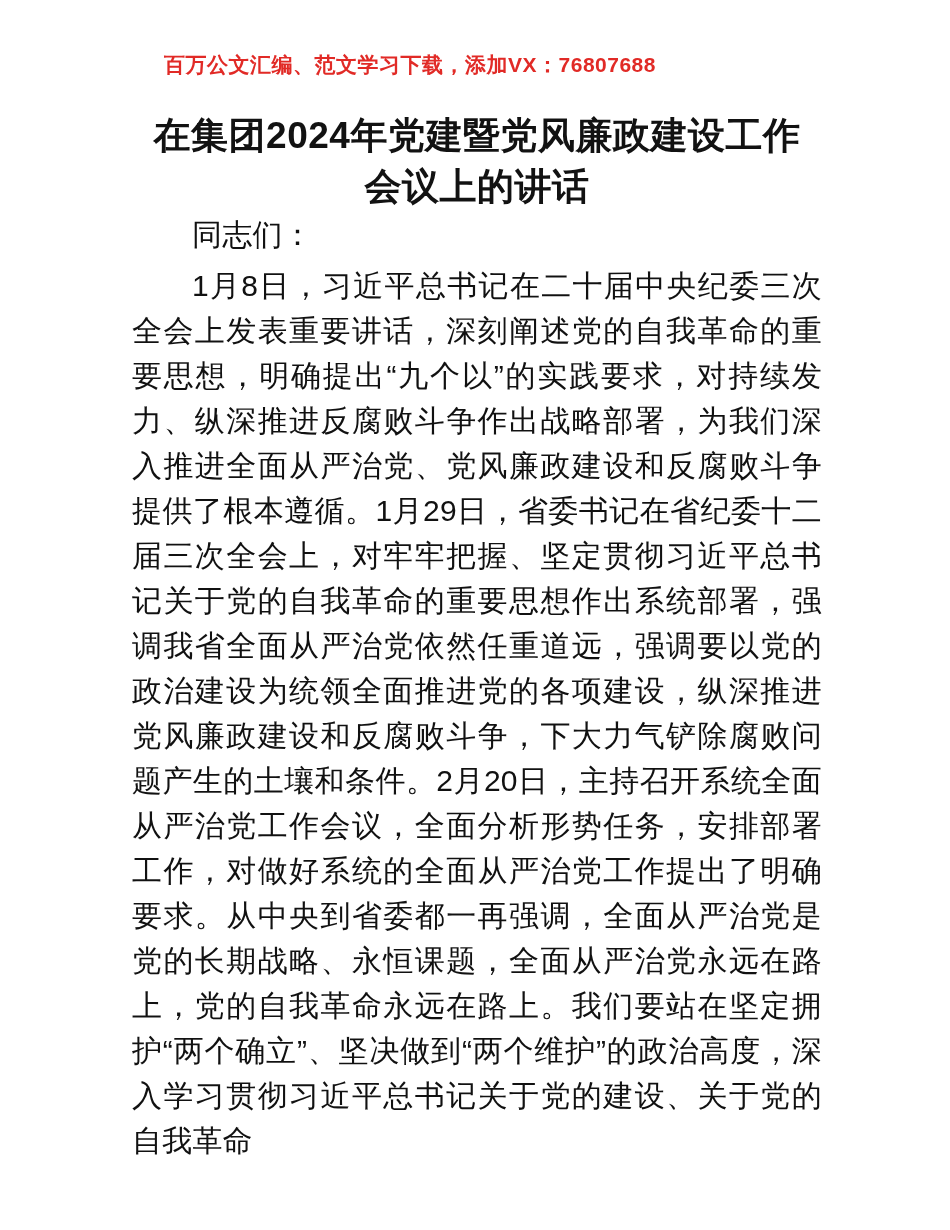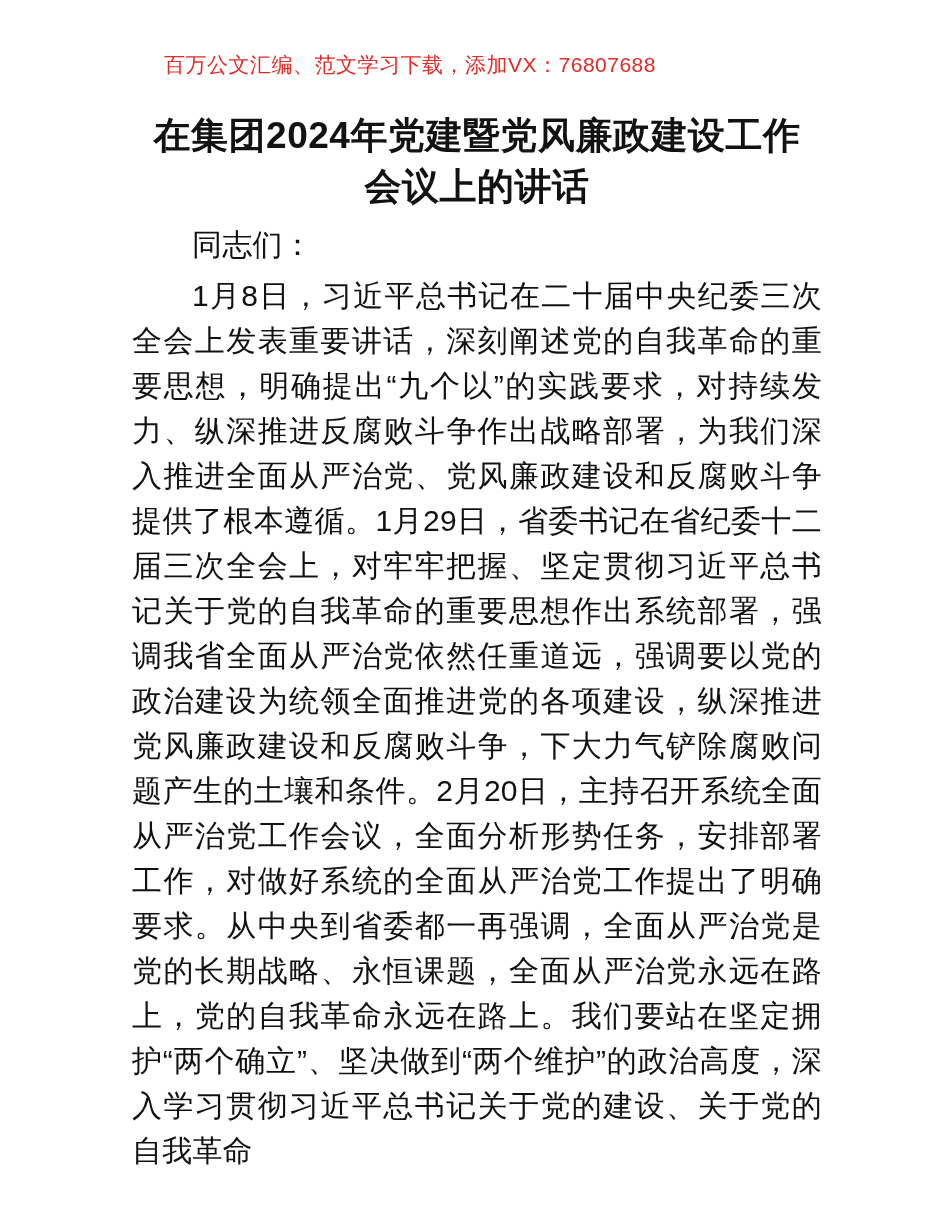--- a/index.html
+++ b/index.html
@@ -20,42 +20,42 @@
 
   
   .promo-header {
     position: absolute;
     top: 52px;
     left: 0;
     width: 820px;
     text-align: center;
     color: #e12a26;
     font-size: 21px;
-    font-weight: 400;
+    font-weight: 700;
     letter-spacing: 0.5px;
     line-height: 1.25;
     white-space: nowrap;
   }
 
   
   .doc {
     position: absolute;
     top: 110px;
     left: 132px;
     width: 690px;
   }
 
   .doc-title {
     font-size: 37px;
     font-weight: 700;
     color: #121212;
     text-align: center;
     line-height: 1.38;
     letter-spacing: 0.5px;
-    margin: 0 0 10px 0;
+    margin: 0 0 0 0;
     padding: 0 4px;
   }
 
   .para {
     font-size: 30px;
     font-weight: 400;
     color: #111111;
     line-height: 45px;
     text-align: justify;
     text-justify: inter-ideograph;

